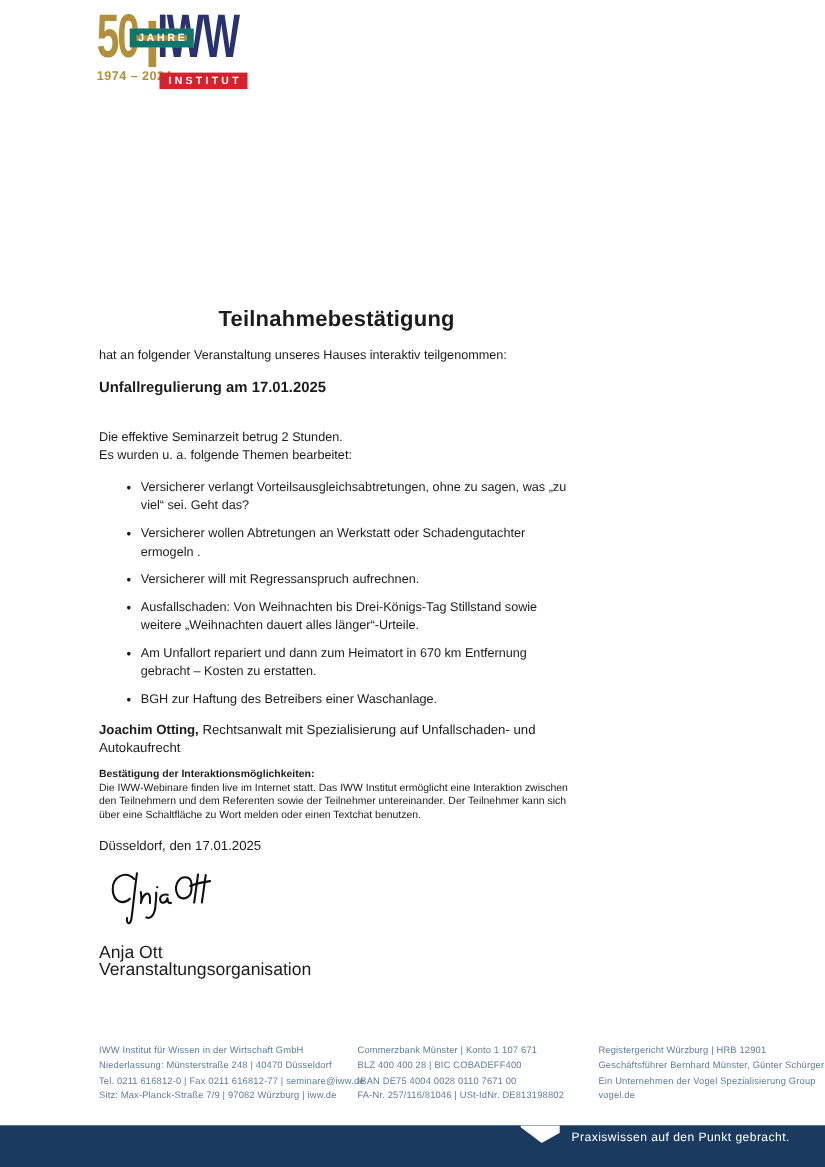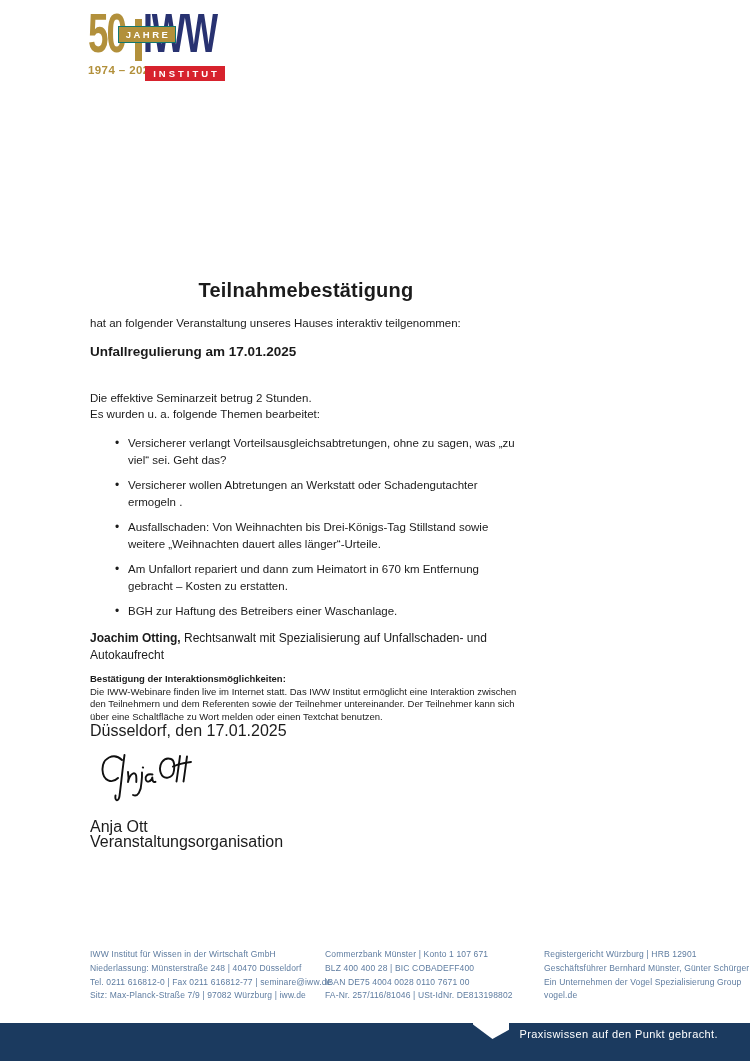--- a/index.html
+++ b/index.html
@@ -23,21 +23,21 @@
   }
   .logo-bar { position: absolute; left: 47px; top: 7px; width: 7px; height: 42px; background: #B2903B; }
   .logo-iww {
     position: absolute; left: 55px; top: -7px;
     font-size: 56px; font-weight: 800; line-height: 1;
     color: #283271; letter-spacing: -2px;
     transform: scaleX(0.64); transform-origin: left top;
   }
   .logo-jahre {
     position: absolute; left: 30px; top: 14px; width: 58px; height: 17px;
-    background: #B2903B; border: 1px solid #0f766e;
+    background: #B2903B; border: 6px solid #0f766e;
     color: #ffffff; font-size: 9.5px; font-weight: bold; letter-spacing: 2.5px;
     display: flex; align-items: center; justify-content: center;
     padding-left: 2px;
   }
   .logo-years {
     position: absolute; left: 0; top: 52px;
     font-size: 11.5px; font-weight: bold; color: #B2903B; letter-spacing: 0.4px;
     white-space: nowrap;
   }
   .logo-institut {
@@ -64,21 +64,21 @@
   }
   .topics li::before {
     content: "\2022";
     position: absolute; left: -13px; top: 0;
     font-size: 12px;
   }
   .speaker { margin-top: 10px; font-size: 12px; line-height: 16.5px; }
   .speaker b { font-size: 12px; }
   .smallprint { margin-top: 10px; font-size: 9.5px; line-height: 12.6px; }
   .smallprint .sp-head { font-weight: bold; }
-  .place-date { font-size: 16px; line-height: 15px; }
+  .place-date { margin-top: 14px; font-size: 12px; line-height: 15px; }
   .signature { margin-top: 7px; margin-left: 2px; }
   .signer { margin-top: 8px; font-size: 16px; line-height: 15px; }
 
   
   .footer { position: absolute; top: 948px; left: 0; width: 750px; }
   .footer .col {
     position: absolute; top: 0;
     font-size: 8.5px; line-height: 13.8px; color: #5E7CA0; letter-spacing: 0.15px;
     white-space: nowrap;
   }
@@ -121,20 +121,21 @@
     <div class="event">Unfallregulierung am 17.01.2025</div>
 
     <div class="duration">
       <div>Die effektive Seminarzeit betrug 2 Stunden.</div>
       <div>Es wurden u. a. folgende Themen bearbeitet:</div>
     </div>
 
     <ul class="topics">
       <li>Versicherer verlangt Vorteilsausgleichsabtretungen, ohne zu sagen, was „zu viel“ sei. Geht das?</li>
       <li>Versicherer wollen Abtretungen an Werkstatt oder Schadengutachter ermogeln .</li>
+      <li>Versicherer will mit Regressanspruch aufrechnen.</li>
       <li>Ausfallschaden: Von Weihnachten bis Drei-Königs-Tag Stillstand sowie weitere „Weihnachten dauert alles länger“-Urteile.</li>
       <li>Am Unfallort repariert und dann zum Heimatort in 670 km Entfernung gebracht – Kosten zu erstatten.</li>
       <li>BGH zur Haftung des Betreibers einer Waschanlage.</li>
     </ul>
 
     <p class="speaker"><b>Joachim Otting,</b><span> Rechtsanwalt mit Spezialisierung auf Unfallschaden- und Autokaufrecht</span></p>
 
     <div class="smallprint">
       <div class="sp-head">Bestätigung der Interaktionsmöglichkeiten:</div>
       <div>Die IWW-Webinare finden live im Internet statt. Das IWW Institut ermöglicht eine Interaktion zwischen den Teilnehmern und dem Referenten sowie der Teilnehmer untereinander. Der Teilnehmer kann sich über eine Schaltfläche zu Wort melden oder einen Textchat benutzen.</div>

